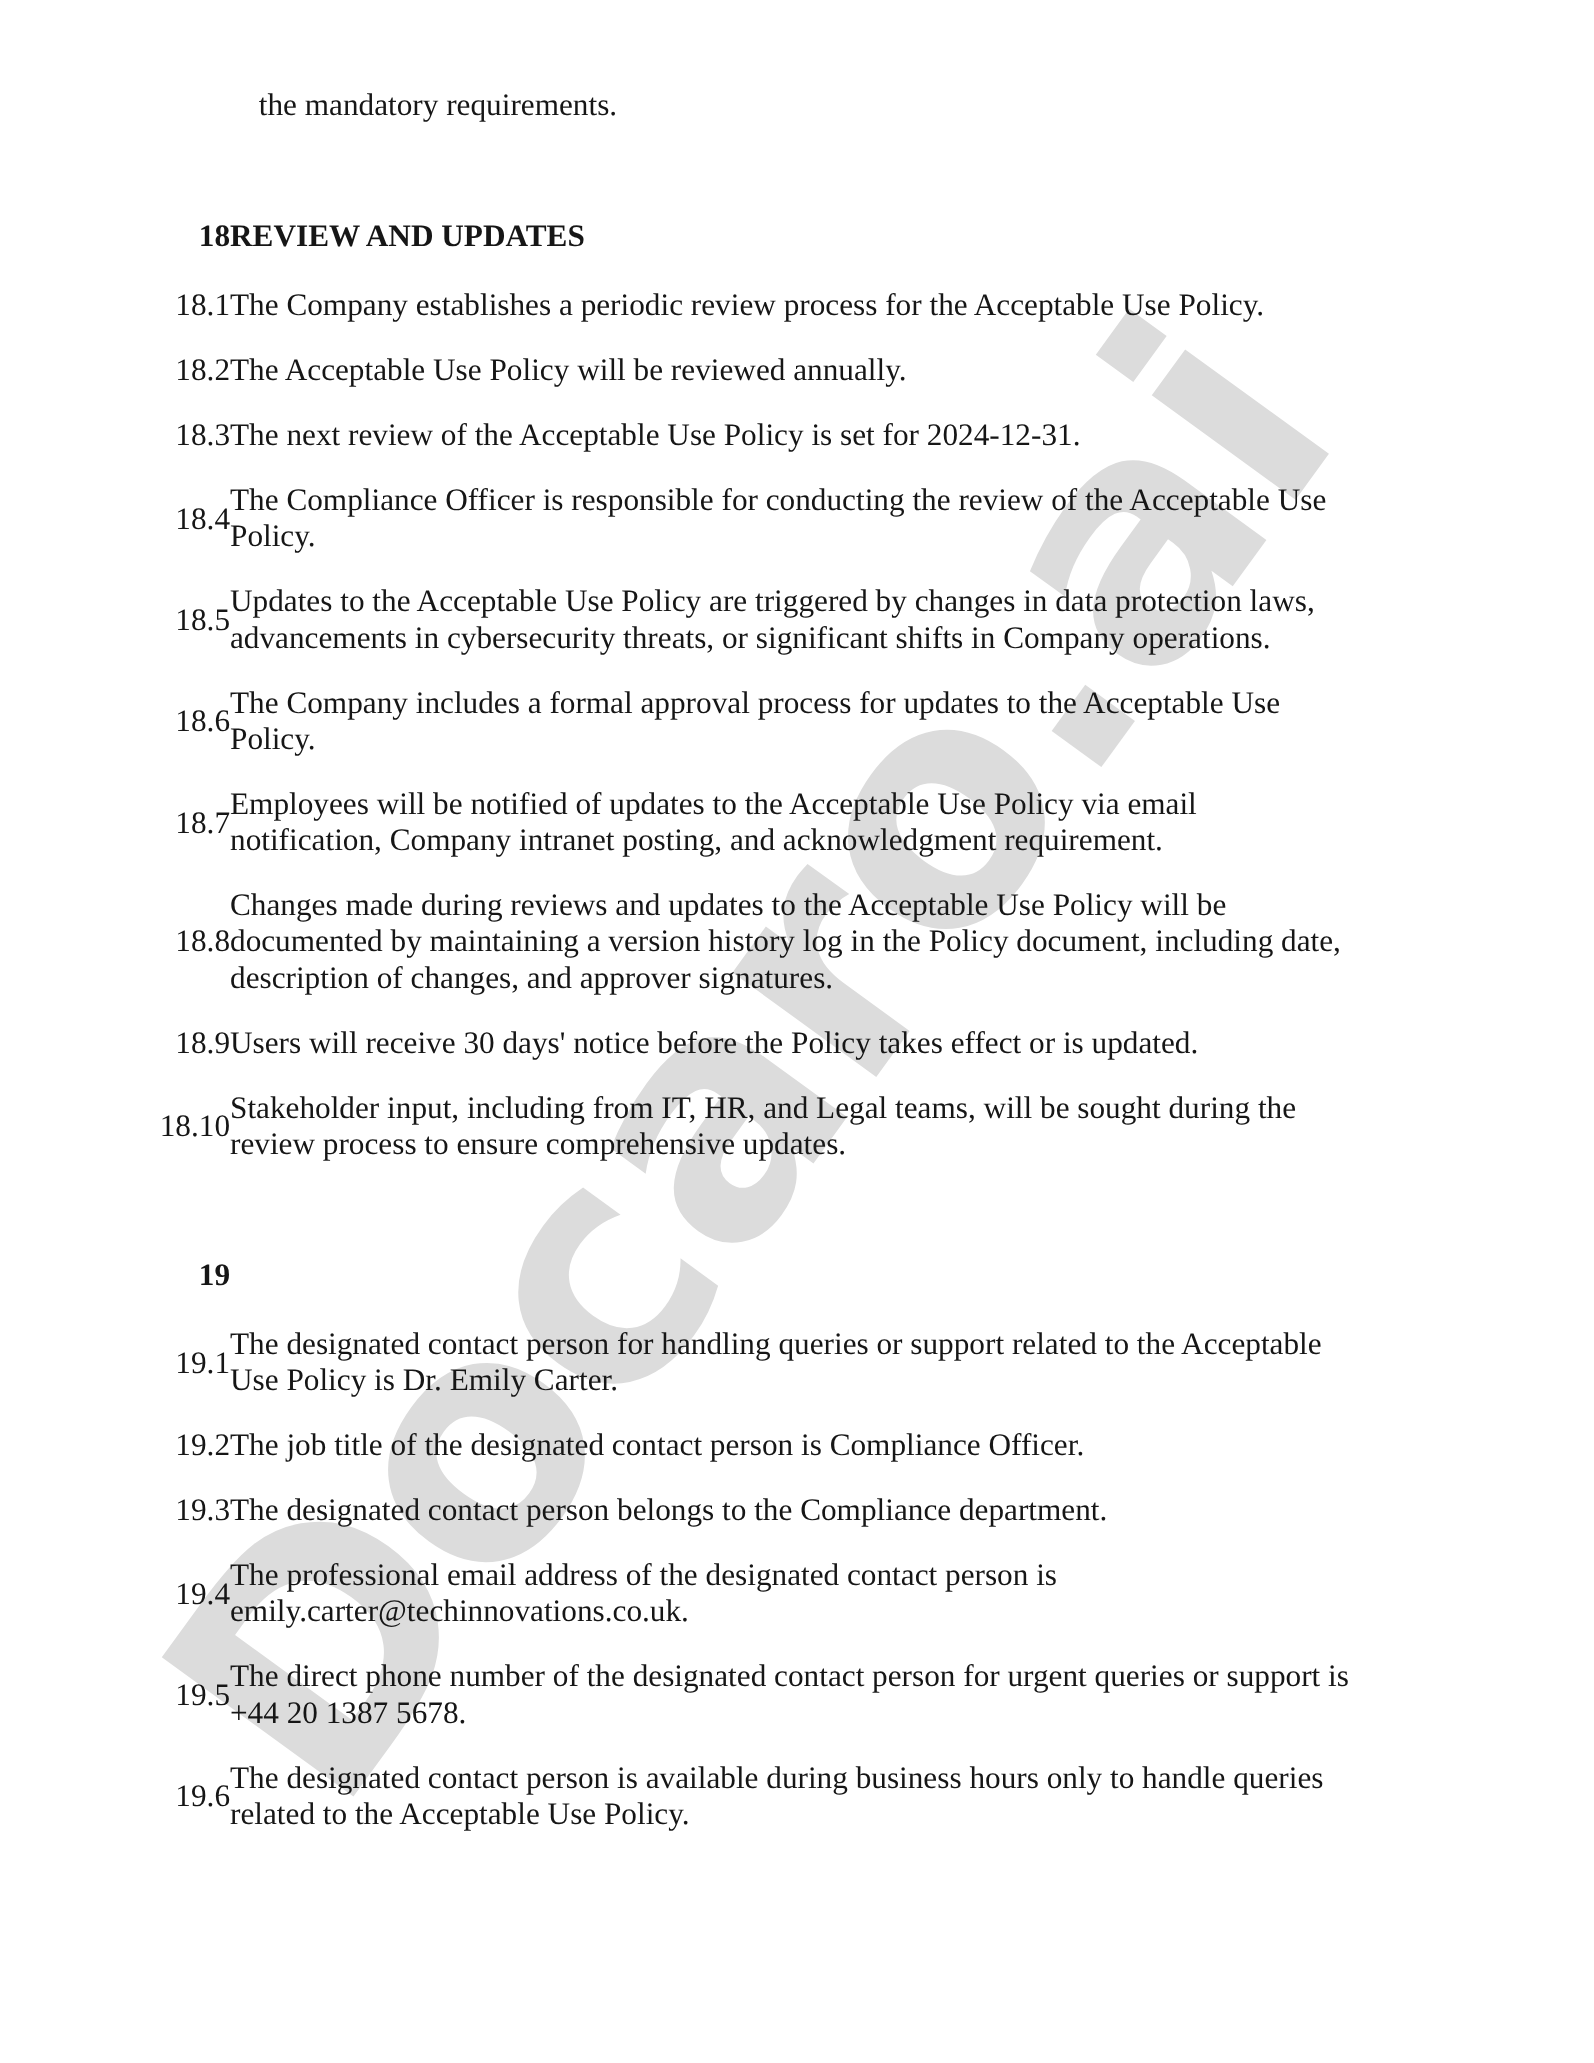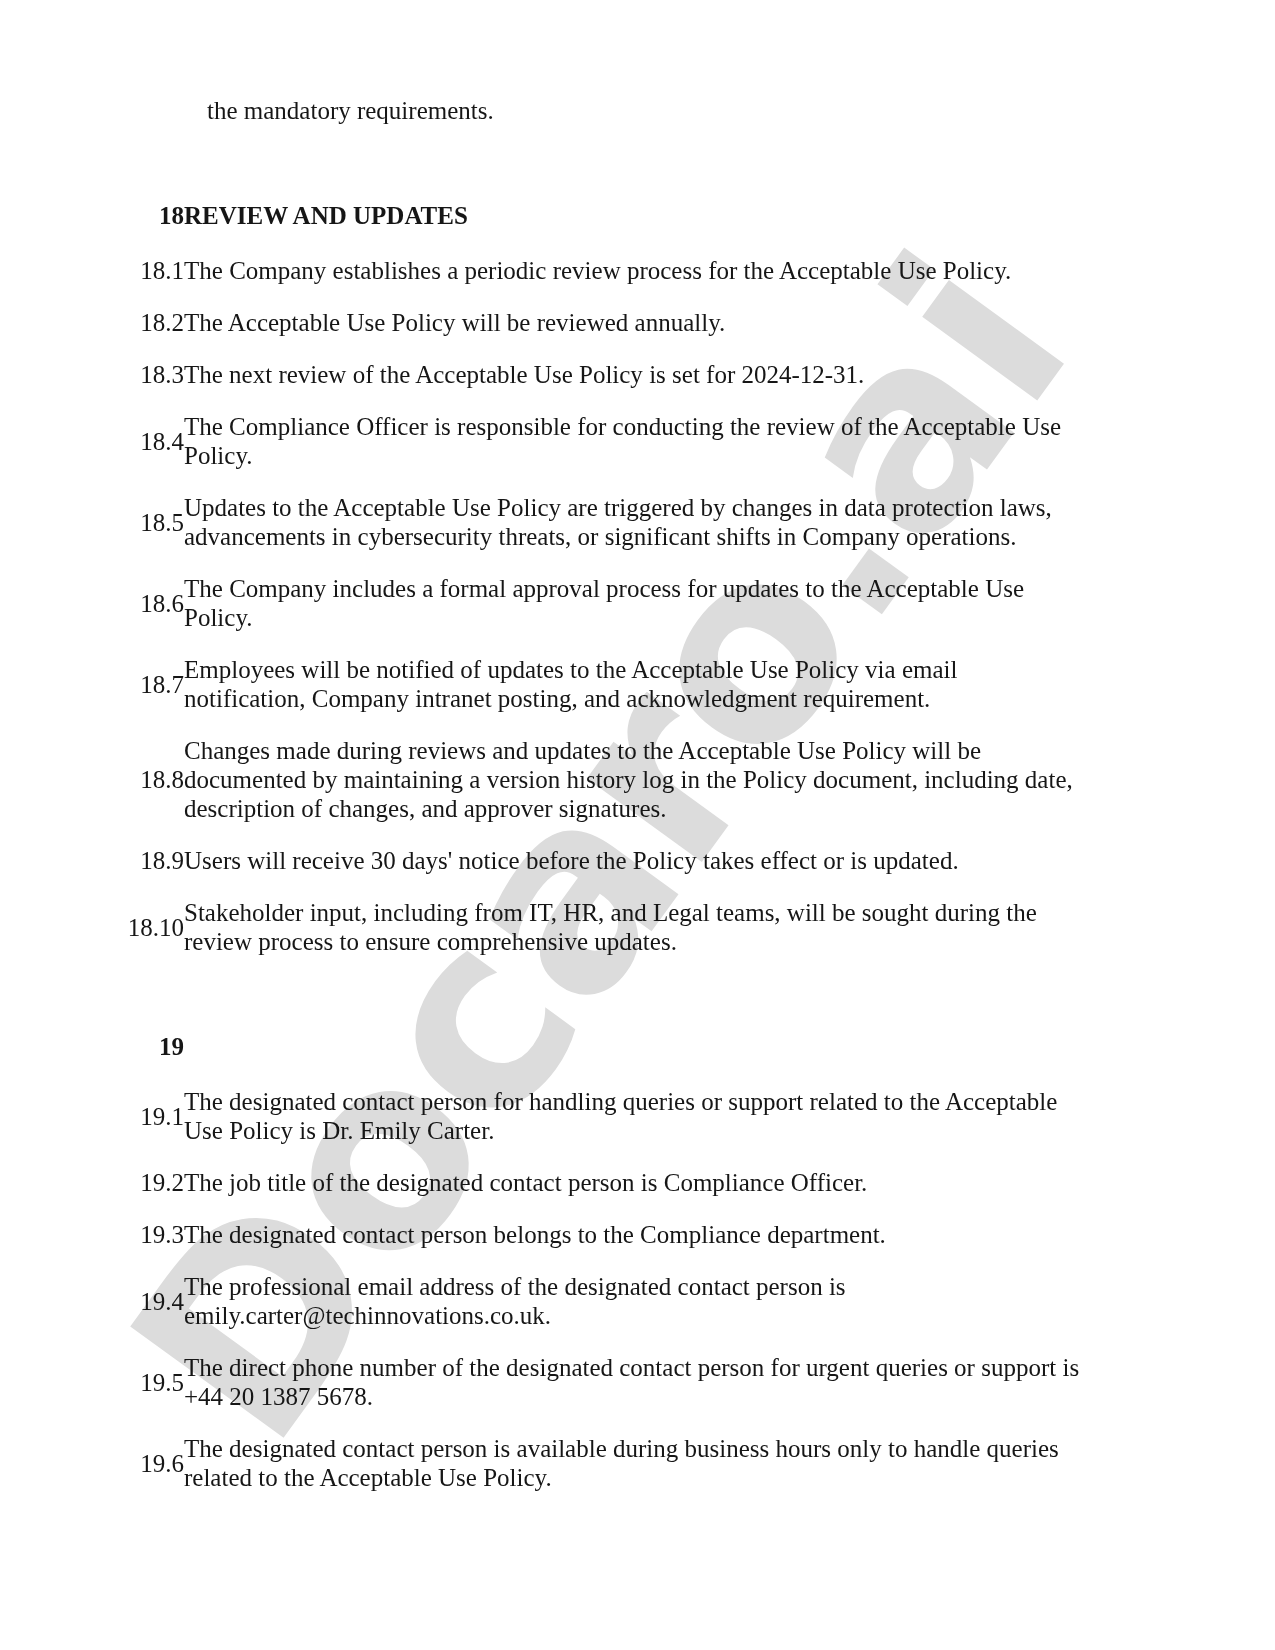--- a/index.html
+++ b/index.html
@@ -24,21 +24,21 @@
     font-weight: 700;
     font-size: 260px;
     letter-spacing: -0.01em;
     white-space: nowrap;
     color: #dcdcdc;
     user-select: none;
   }
   .content {
     position: relative;
     z-index: 1;
-    padding-top: 96px;
+    padding-top: 70px;
   }
   .intro {
     margin: 0 0 23px 207px;
     max-width: 900px;
   }
   .row {
     display: flex;
     align-items: center;
     margin: 0 0 23px 0;
   }

